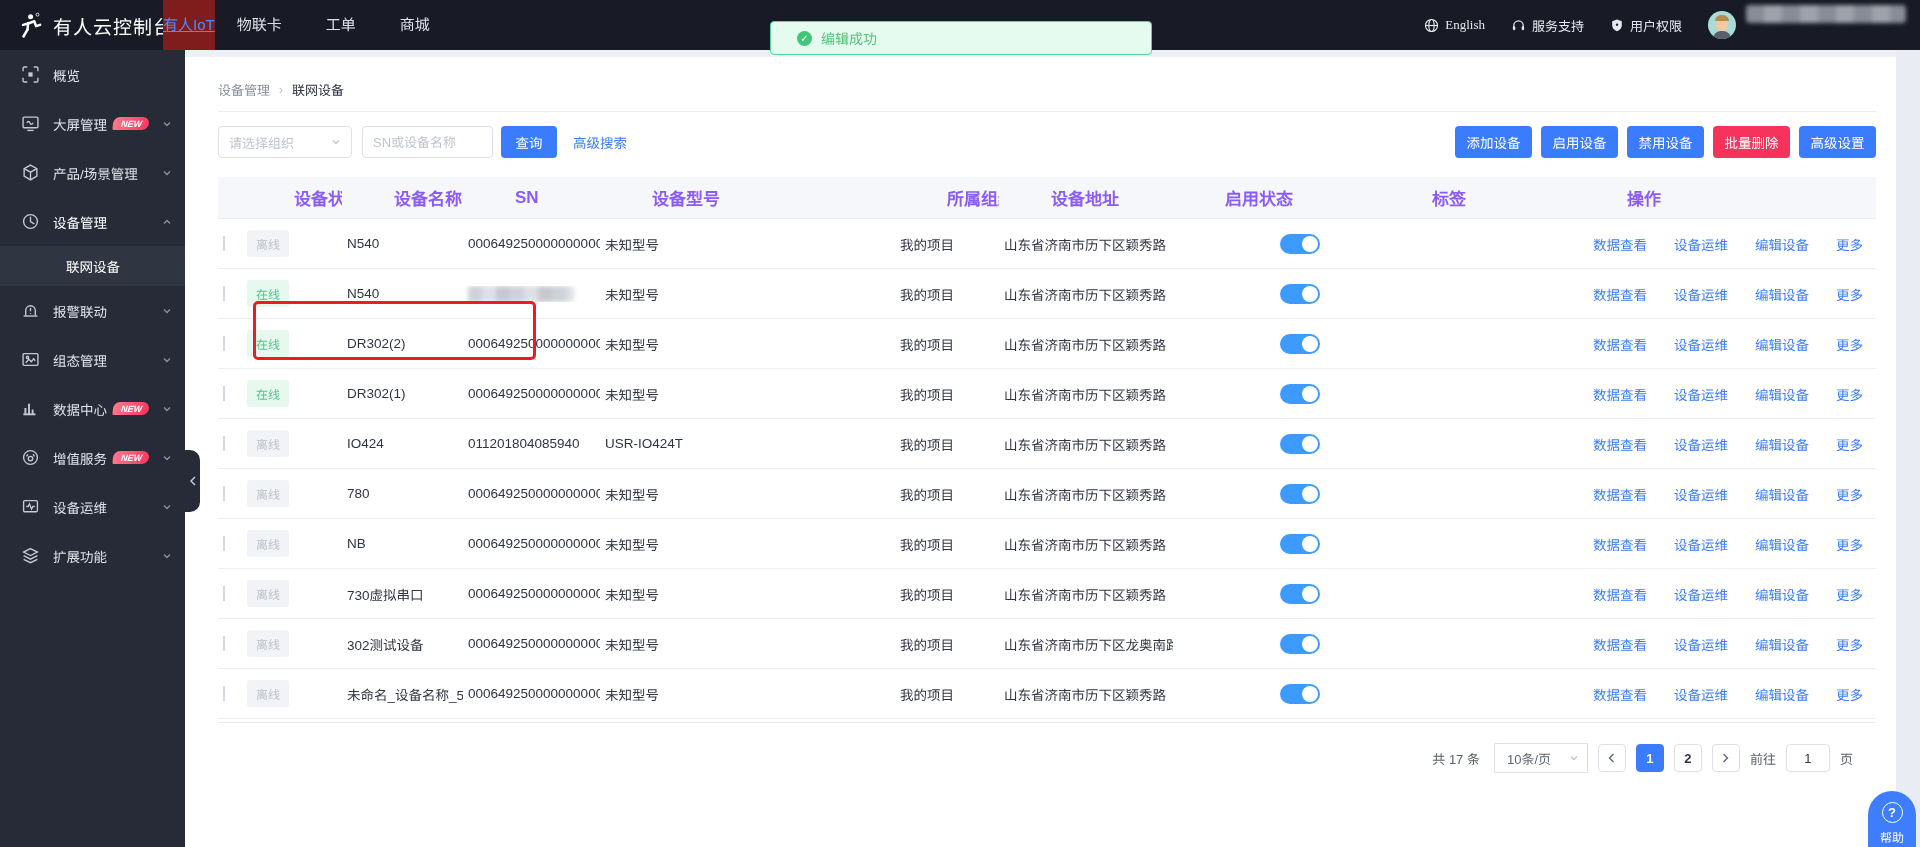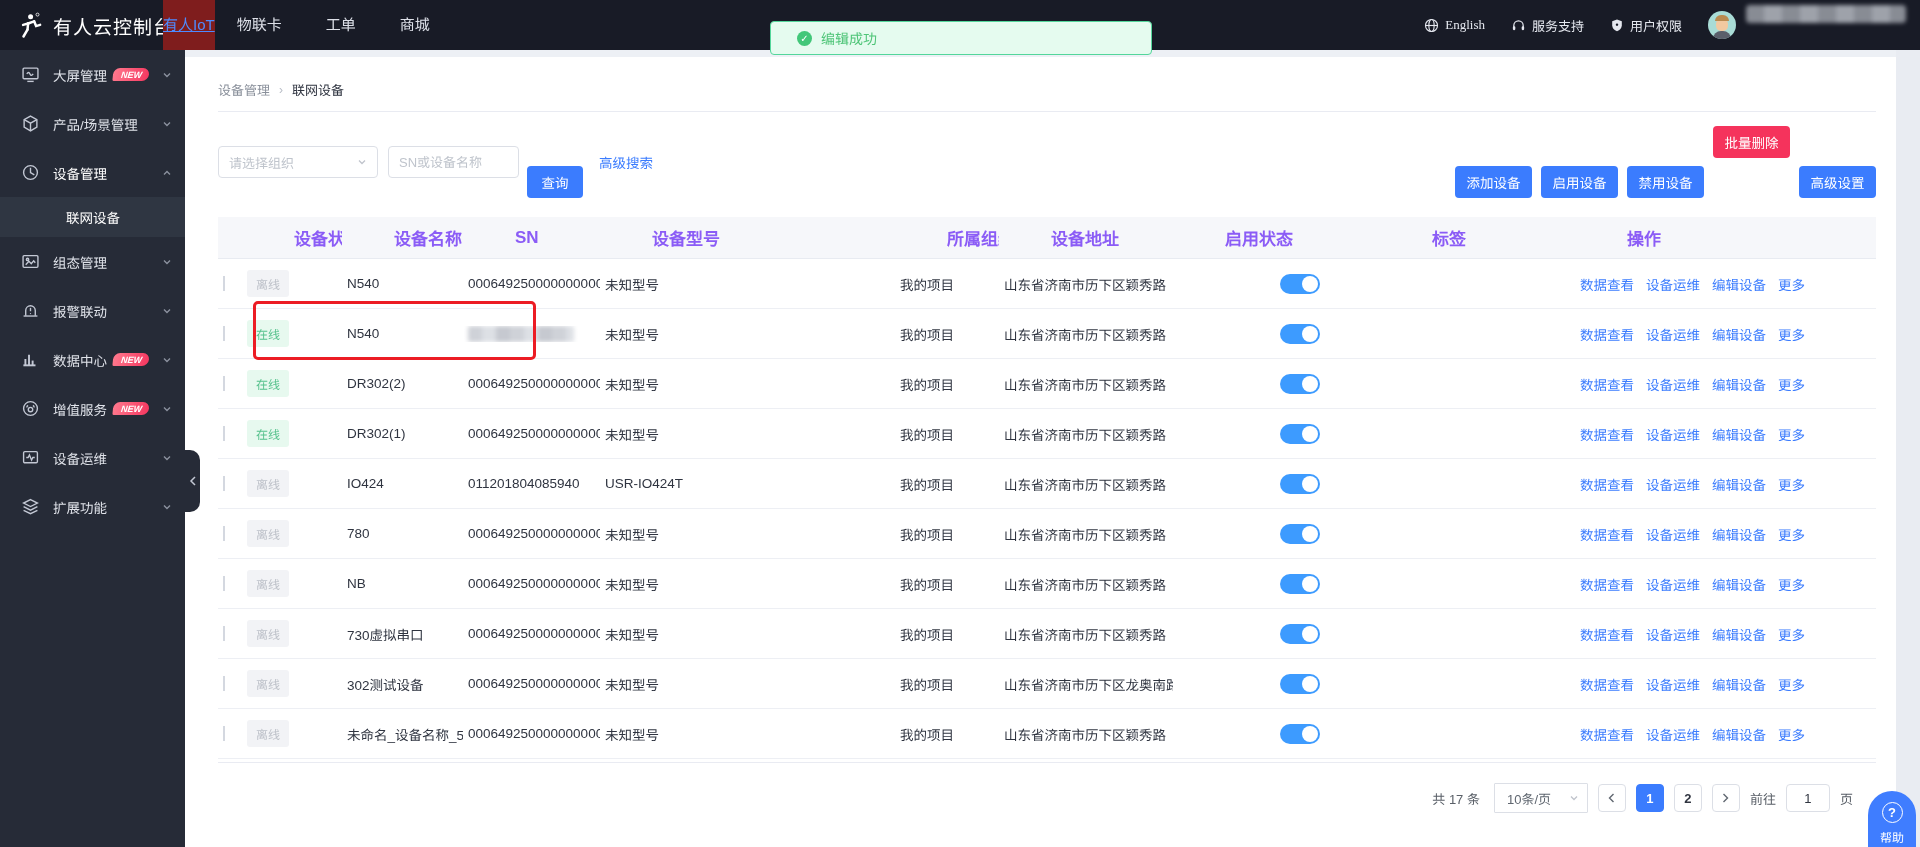--- a/index.html
+++ b/index.html
@@ -52,28 +52,28 @@
   .breadcrumb .crumb-current { color:#2F3440; }
   .breadcrumb .crumb-sep { color:#B8BDC6; font-size:12px; }
 
   .title-row { margin-top:17px; display:flex; align-items:center; }
   .title-caret { width:1px; height:19px; background:#1F2430; margin-right:3px; }
   .page-title { font-size:17px; font-weight:bold; color:#1F2430; }
   .title-divider { margin-top:12px; height:1px; background:#E9EBF2; }
 
   
   .controls-row { margin-top:14px; display:flex; align-items:center; }
-  .sel-box { width:160px; height:32px; border:1px solid #DCDFE6; border-radius:4px; display:flex; align-items:center; justify-content:space-between;
+  .sel-box { width:134px; height:32px; border:1px solid #DCDFE6; border-radius:4px; display:flex; align-items:center; justify-content:space-between;
              padding:0 10px; color:#BFC4CC; font-size:13px; background:#fff; cursor:pointer; }
   .sel-box .chev { color:#C0C4CC; display:inline-flex; }
   .txt-input { width:131px; height:32px; border:1px solid #DCDFE6; border-radius:4px; margin-left:10px; padding:0 10px; font-size:13px; color:#2F3440;
                font-family:inherit; }
   .txt-input::placeholder { color:#BFC4CC; }
   .btn { height:32px; border:none; border-radius:4px; color:#fff; font-size:13.5px; padding:0 16px; cursor:pointer; font-family:inherit; white-space:nowrap; }
-  .btn.primary { background:#3B7CFE;margin-top:40px; }
+  .btn.primary { background:#3B7CFE; }
   .btn.danger { background:#F5335C; }
   .btn-query { margin-left:8px; width:56px; padding:0; }
   .adv-link { margin-left:16px; color:#3B7CFE; font-size:13.5px; cursor:pointer; }
   .right-actions { margin-left:auto; display:flex; gap:9px; }
   .right-actions .btn { width:77px; padding:0; }
 
   
   .table { margin-top:19px; width:1658px; }
   .tr { display:grid; grid-template-columns:24px 100px 121px 137px 295px 104px 174px 207px 195px 1fr; align-items:center; }
   .thead { height:42px; background:#F6F7FA; border-bottom:1px solid #E8EBF1; }
@@ -81,21 +81,21 @@
   .row { height:50px; border-bottom:1px solid #EDEFF4; background:#fff; }
   .cell { padding-left:5px; font-size:13.5px; color:#2F3440; white-space:nowrap; overflow:hidden; }
   .checkbox { width:14px; height:14px; border:1px solid #D4D8E0; border-radius:2px; background:#fff; margin-left:5px; cursor:pointer; }
   .status-badge { display:inline-block; padding:5px 9px; border-radius:3px; font-size:12px; }
   .status-badge.online { background:#E7F9EF; color:#57C28D; }
   .status-badge.offline { background:#F2F3F6; color:#BDC1C9; }
   .sn-blur { width:106px; height:16px; border-radius:2px;
              background:repeating-linear-gradient(90deg,#CFD2D8 0 14px,#DDE0E5 14px 28px,#C6C9D0 28px 42px); filter:blur(2px); }
   .toggle { width:40px; height:20px; border-radius:10px; background:#3D9BFF; position:relative; margin-left:102px; cursor:pointer; }
   .toggle .knob { position:absolute; right:2px; top:2px; width:16px; height:16px; border-radius:50%; background:#fff; }
-  .row-actions { display:flex; gap:12px; }
+  .row-actions { display:flex; gap:27px;justify-content:center; }
   .row-actions span { color:#3B7CFE; font-size:13.5px; cursor:pointer; white-space:nowrap; }
 
   
   .pager-divider { height:1px; background:#E9EBF2; margin-top:3px; }
   .pagination { margin-top:20px; display:flex; align-items:center; justify-content:flex-end; gap:10px; padding-right:23px; }
   .pg-total { color:#5A6068; font-size:13px; margin-right:4px; }
   .pg-size { width:94px; height:30px; border:1px solid #DCDFE6; border-radius:1px; display:flex; align-items:center; justify-content:space-between;
              padding:0 8px 0 12px; font-size:13px; color:#606770; cursor:pointer; }
   .pg-btn { width:28px; height:28px; border:1px solid #DCDFE6; border-radius:4px; background:#fff; color:#606770; font-size:12px;
             display:flex; align-items:center; justify-content:center; cursor:pointer; }
@@ -184,20 +184,29 @@
 
 <div class="toast">
   <span class="toast-check">✓</span>
   <span class="toast-text">编辑成功</span>
 </div>
 
 <div class="sidebar" id="sidebar">
     <div class="side-item">
       <span class="side-icon">
         <svg width="17" height="17" viewBox="0 0 16 16" fill="none" stroke="#C3C8D4" stroke-width="1.3">
+          <path d="M1 5V2.2C1 1.5 1.5 1 2.2 1H5M11 1h2.8c.7 0 1.2.5 1.2 1.2V5M15 11v2.8c0 .7-.5 1.2-1.2 1.2H11M5 15H2.2C1.5 15 1 14.5 1 13.8V11"></path>
+          <rect x="6" y="6" width="4" height="4" fill="#C3C8D4" stroke="none"></rect>
+        </svg>
+      </span>
+      <span class="side-label">概览</span>
+    </div>
+    <div class="side-item">
+      <span class="side-icon">
+        <svg width="17" height="17" viewBox="0 0 16 16" fill="none" stroke="#C3C8D4" stroke-width="1.3">
           <rect x="1" y="2" width="14" height="10" rx="1"></rect>
           <path d="M4.5 7.5c1.2-1.8 2.2-1.8 3 0s1.8 1.8 3 0"></path>
           <path d="M5 14.5h6"></path>
         </svg>
       </span>
       <span class="side-label">大屏管理</span>
       <span class="new-badge">NEW</span>
       <span class="side-chevron">
         <svg width="10" height="10" viewBox="0 0 10 10" fill="none" stroke="currentColor" stroke-width="1.4">
           <path d="M2 3.5l3 3 3-3"></path>
@@ -226,45 +235,45 @@
         </svg>
       </span>
       <span class="side-label">设备管理</span>
       <span class="side-chevron up">
         <svg width="10" height="10" viewBox="0 0 10 10" fill="none" stroke="currentColor" stroke-width="1.4">
           <path d="M2 3.5l3 3 3-3"></path>
         </svg>
       </span>
     </div>
     <div class="side-sub selected">联网设备</div>
-    <div class="side-item">
-      <span class="side-icon">
-        <svg width="17" height="17" viewBox="0 0 16 16" fill="none" stroke="#C3C8D4" stroke-width="1.3">
-          <rect x="1" y="2.5" width="14" height="11" rx="1"></rect>
-          <circle cx="5.2" cy="6" r="1.1"></circle>
-          <path d="M3.5 11l3-3.2 2.2 2.2 2.3-2.6 1.5 1.8"></path>
-        </svg>
-      </span>
-      <span class="side-label">组态管理</span>
-      <span class="side-chevron">
-        <svg width="10" height="10" viewBox="0 0 10 10" fill="none" stroke="currentColor" stroke-width="1.4">
-          <path d="M2 3.5l3 3 3-3"></path>
-        </svg>
-      </span>
-    </div>
     <div class="side-item">
       <span class="side-icon">
         <svg width="17" height="17" viewBox="0 0 16 16" fill="none" stroke="#C3C8D4" stroke-width="1.3">
           <path d="M3.5 13V8a4.5 4.5 0 0 1 9 0v5"></path>
           <path d="M1.5 13.2h13"></path>
           <path d="M8 5.5v3.2"></path>
           <circle cx="8" cy="10.9" r=".6" fill="#C3C8D4" stroke="none"></circle>
         </svg>
       </span>
       <span class="side-label">报警联动</span>
+      <span class="side-chevron">
+        <svg width="10" height="10" viewBox="0 0 10 10" fill="none" stroke="currentColor" stroke-width="1.4">
+          <path d="M2 3.5l3 3 3-3"></path>
+        </svg>
+      </span>
+    </div>
+    <div class="side-item">
+      <span class="side-icon">
+        <svg width="17" height="17" viewBox="0 0 16 16" fill="none" stroke="#C3C8D4" stroke-width="1.3">
+          <rect x="1" y="2.5" width="14" height="11" rx="1"></rect>
+          <circle cx="5.2" cy="6" r="1.1"></circle>
+          <path d="M3.5 11l3-3.2 2.2 2.2 2.3-2.6 1.5 1.8"></path>
+        </svg>
+      </span>
+      <span class="side-label">组态管理</span>
       <span class="side-chevron">
         <svg width="10" height="10" viewBox="0 0 10 10" fill="none" stroke="currentColor" stroke-width="1.4">
           <path d="M2 3.5l3 3 3-3"></path>
         </svg>
       </span>
     </div>
     <div class="side-item">
       <span class="side-icon">
         <svg width="17" height="17" viewBox="0 0 16 16" fill="none" stroke="#C3C8D4" stroke-width="1.8">
           <path d="M3.2 13.5V7.5"></path>

